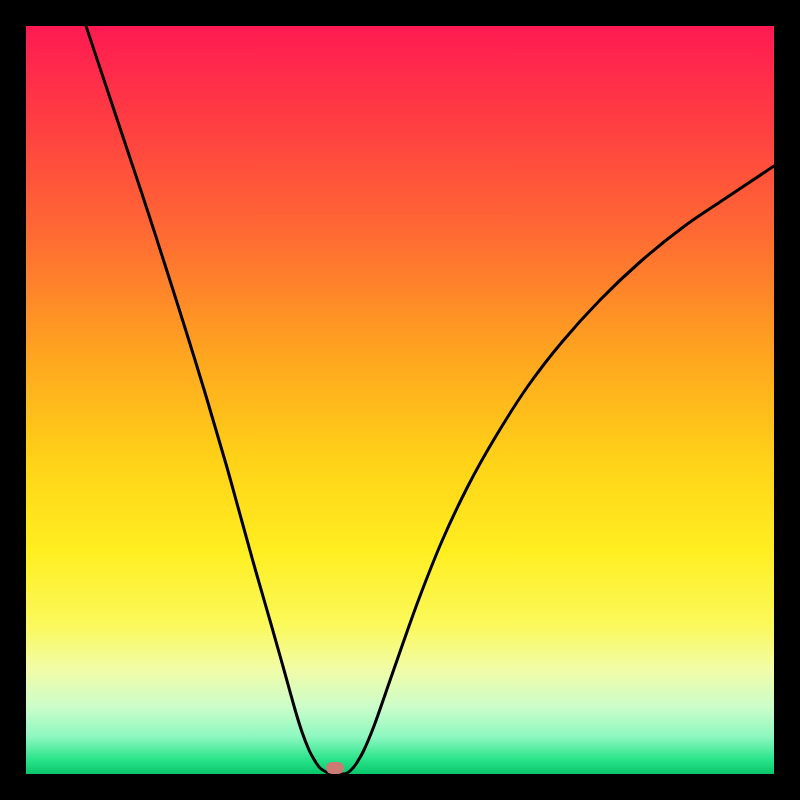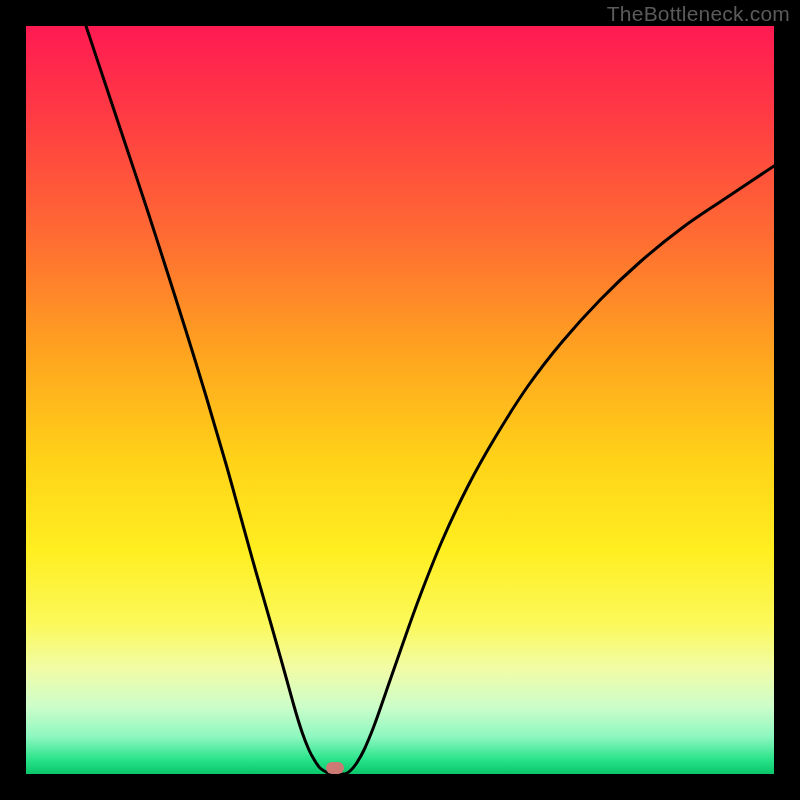--- a/index.html
+++ b/index.html
@@ -66,14 +66,13 @@
 </head>
 <body>
 
 <div class="frame">
   <div class="plot-area">
     <svg class="curve" viewBox="0 0 748 748" preserveAspectRatio="none">
       <path fill="none" stroke="#000" stroke-width="3" stroke-linejoin="round" stroke-linecap="round" d="M 60 0 C 63.6 10.8, 72.8 38.4, 80 60 C 87.2 81.6, 92.8 98.4, 100 120 C 107.2 141.6, 112.8 158.0, 120 180 C 127.2 202.0, 132.8 219.5, 140 242 C 147.2 264.5, 152.8 282.0, 160 305 C 167.2 328.0, 172.8 346.1, 180 370 C 187.2 393.9, 193.7 416.0, 200 438 C 206.3 460.0, 209.6 472.6, 215 492 C 220.4 511.4, 224.6 526.9, 230 546 C 235.4 565.1, 240.0 580.4, 245 598 C 250.0 615.6, 253.9 629.2, 258 644 C 262.1 658.8, 264.8 668.8, 268 680 C 271.2 691.2, 273.3 698.1, 276 706 C 278.7 713.9, 280.7 718.8, 283 724 C 285.3 729.2, 287.0 731.8, 289 735 C 291.0 738.2, 292.0 740.0, 294 742 C 296.0 744.0, 298.0 744.9, 300 746 C 302.0 747.1, 304.1 747.6, 305 748 M 319 748 C 319.9 747.5, 322.0 746.8, 324 745 C 326.0 743.2, 327.5 741.8, 330 738 C 332.5 734.2, 334.8 730.8, 338 724 C 341.2 717.2, 344.0 710.4, 348 700 C 352.0 689.6, 355.0 680.4, 360 666 C 365.0 651.6, 369.9 637.3, 376 620 C 382.1 602.7, 386.8 588.9, 394 570 C 401.2 551.1, 407.4 534.8, 416 515 C 424.6 495.2, 432.3 478.9, 442 460 C 451.7 441.1, 459.2 428.0, 470 410 C 480.8 392.0, 490.1 376.9, 502 360 C 513.9 343.1, 523.0 331.5, 536 316 C 549.0 300.5, 560.0 288.4, 574 274 C 588.0 259.6, 599.2 249.0, 614 236 C 628.8 223.0, 640.5 213.5, 656 202 C 671.5 190.5, 683.4 183.2, 700 172 C 716.6 160.8, 739.4 145.8, 748 140 M 305 748 L 319 748"></path>
     </svg>
     <div class="marker" style="left:300px;top:736px;width:18px;height:12px;background:#cd7a75;"></div>
   </div>
-  <div class="watermark">TheBottleneck.com</div>
 </div>
 
 </body></html>

